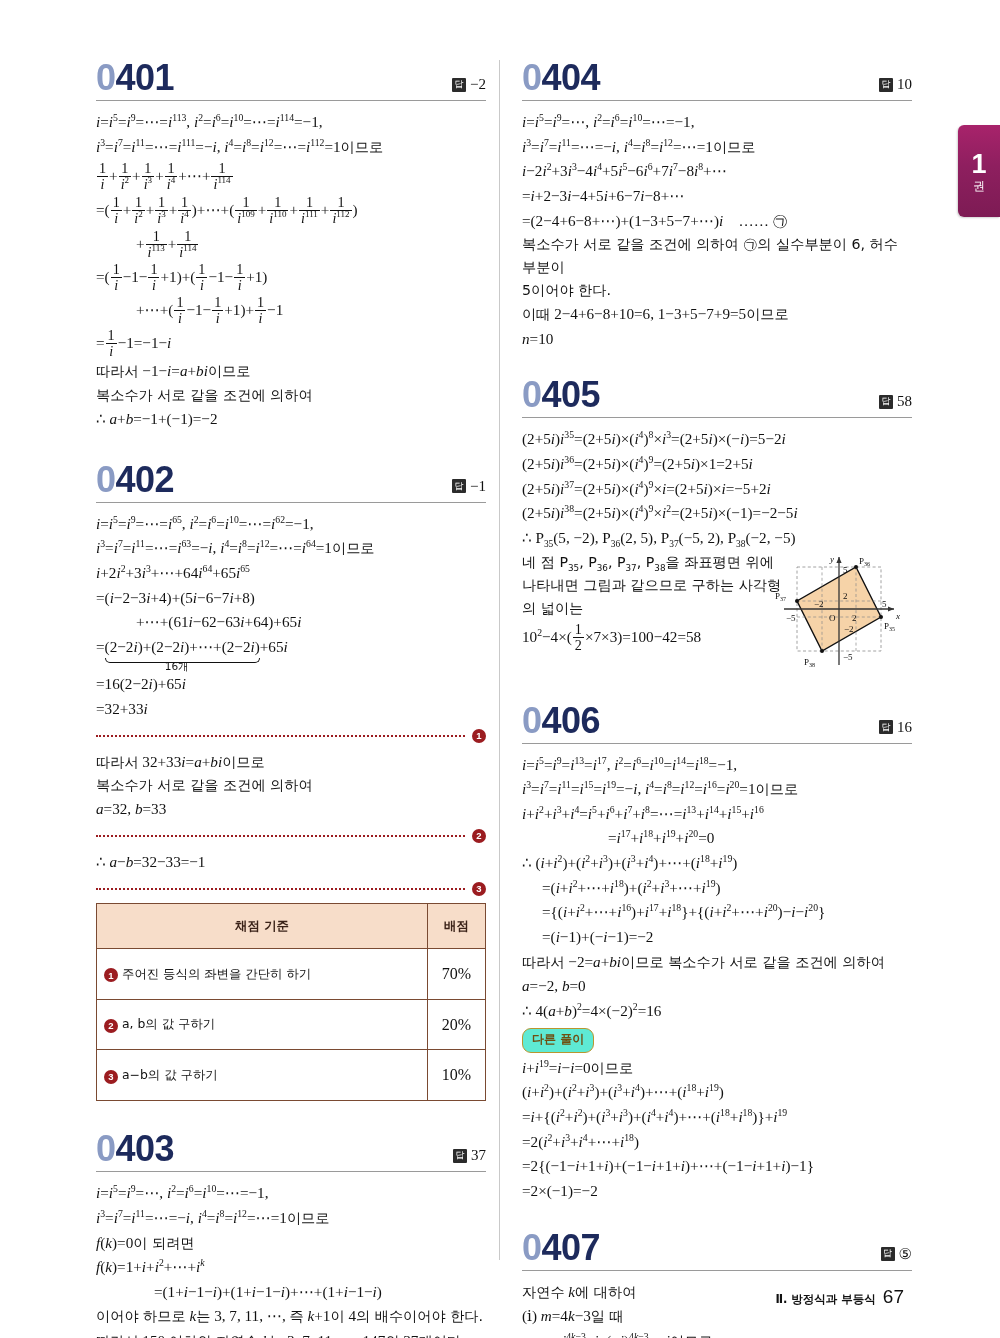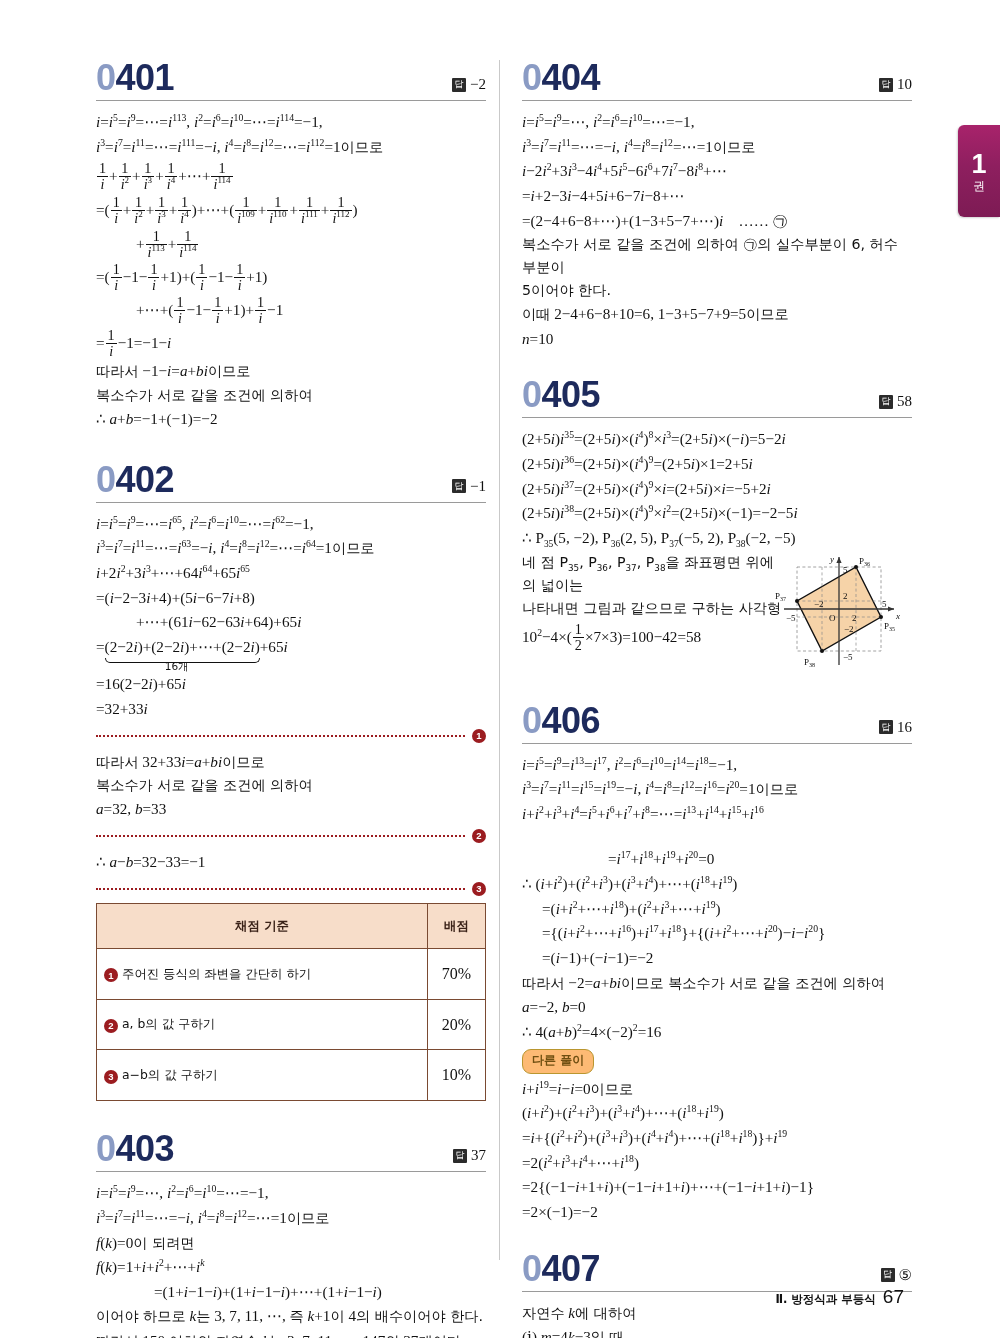--- a/index.html
+++ b/index.html
@@ -86,21 +86,21 @@
     height: 1px; background: #9a9a9a; margin-bottom: 9px;
   }
 
   
   .body { font-size: 15.2px; line-height: 1.62; color: #111; }
   .line { white-space: nowrap; }
   .line.wrap { white-space: normal; }
   .ind1 { padding-left: 20px; }
   .ind2 { padding-left: 40px; }
   .ind3 { padding-left: 58px; }
-  .ind4 { padding-left: 86px; margin-top: 21px; }
+  .ind4 { padding-left: 86px; }
   .ko { font-family: "DejaVu Sans", "Liberation Sans", sans-serif; font-size: 14.2px; }
   .mi { font-style: italic; font-family: "Liberation Serif", serif; }
   sup { font-size: 0.64em; vertical-align: super; line-height: 0; }
   sub { font-size: 0.62em; vertical-align: sub; line-height: 0; }
 
   
   .frac {
     display: inline-block; vertical-align: middle;
     text-align: center; line-height: 1.05;
     font-size: 0.93em; margin: 0 1px;
@@ -159,21 +159,21 @@
     color: #3a2218;
   }
   .score-table td.crit { text-align: left; }
   .score-table td.pts  { text-align: center; width: 58px; font-family: "Liberation Serif", serif; font-size: 16px; }
   .score-table .crit .circ-num { margin-right: 4px; position: relative; top: 1px; }
 
   
   .alt-badge {
     display: inline-block;
     border: 1.4px solid #b9962f;
-    background: #fdba74;
+    background: #5eead4;
     color: #6f4f11;
     border-radius: 9px;
     padding: 1px 9px 2px 9px;
     font-family: "DejaVu Sans", "Liberation Sans", sans-serif;
     font-size: 12px; font-weight: bold;
     margin: 5px 0 3px 0;
   }
 
   
   .figure {
@@ -408,22 +408,22 @@
             <text x="70" y="85">−2</text>
             <text x="69" y="113">−5</text>
             <text x="85" y="17">P<tspan font-size="6" dy="2">36</tspan></text>
             <text x="110" y="82">P<tspan font-size="6" dy="2">35</tspan></text>
             <text x="1" y="52">P<tspan font-size="6" dy="2">37</tspan></text>
             <text x="30" y="118">P<tspan font-size="6" dy="2">38</tspan></text>
           </g>
         </svg>
 
         <div class="line ko">네 점 P<sub>35</sub>, P<sub>36</sub>, P<sub>37</sub>, P<sub>38</sub>을 좌표평면 위에</div>
+        <div class="line ko">나타내면 그림과 같으므로 구하는 사각형</div>
         <div class="line ko">의 넓이는</div>
-        <div class="line ko">나타내면 그림과 같으므로 구하는 사각형</div>
         <div class="line" style="line-height:2.2">10<sup>2</sup>−4×(<span class="frac"><span class="num">1</span><span class="den">2</span></span>×7×3)=100−42=58</div>
         <div style="clear:both"></div>
       </div>
     </div>
 
     <div class="prob" style="margin-top:26px">
       <div class="prob-head">
         <div class="prob-num"><span class="zero">0</span><span>406</span></div>
         <div class="ans-wrap">
           <span class="ans-icon">답</span>

